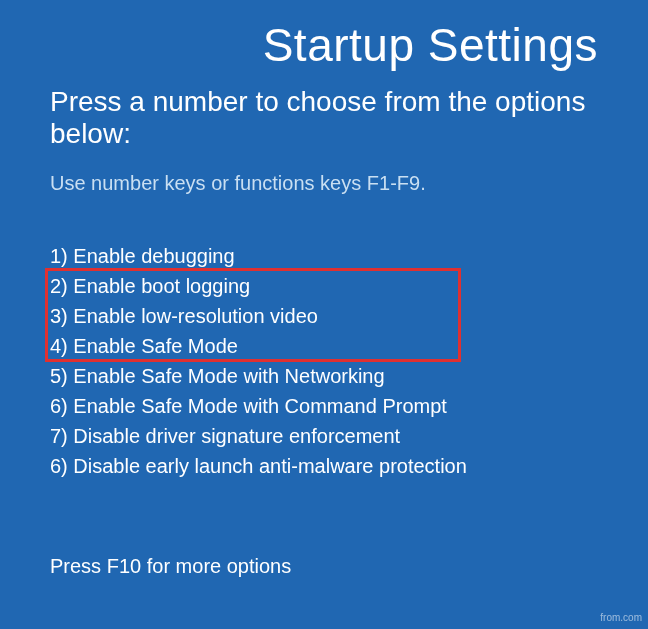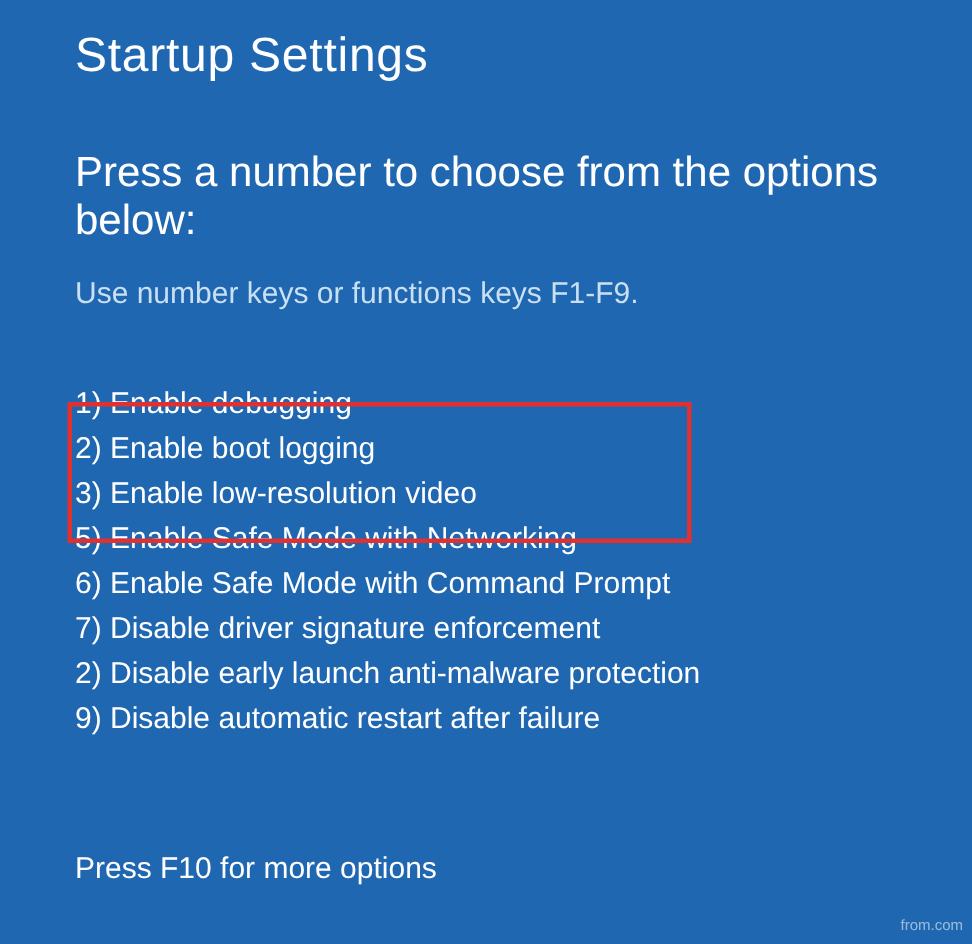--- a/index.html
+++ b/index.html
@@ -12,24 +12,25 @@
       height: 629px;
       background-color: #2067b2;
       font-family: "Segoe UI Light", "Segoe UI", Arial, sans-serif;
       color: #ffffff;
       padding: 18px 50px 0 50px;
       font-weight: 300;
       overflow: hidden;
       position: relative;
     }
     .title {
-      font-size: 32px;
+      font-size: 46px;
       font-weight: 300;
-      margin-bottom: 44px;
+      margin-bottom: 14px;
       letter-spacing: 0.5px;
+      text-align: right;
     }
     .subtitle {
       font-size: 28px;
       font-weight: 300;
       margin-bottom: 22px;
     }
     .hint {
       font-size: 20px;
       font-weight: 300;
       color: #c9dff2;
@@ -74,25 +75,25 @@
 <h1 class="title">Startup Settings</h1>
 
 <div class="subtitle">Press a number to choose from the options below:</div>
 
 <div class="hint">Use number keys or functions keys F1-F9.</div>
 
 <div class="options">
   <div class="option">1) Enable debugging</div>
   <div class="option">2) Enable boot logging</div>
   <div class="option">3) Enable low-resolution video</div>
+  <div class="option">4) Enable Safe Mode</div>
   <div class="option">5) Enable Safe Mode with Networking</div>
   <div class="option">6) Enable Safe Mode with Command Prompt</div>
   <div class="option">7) Disable driver signature enforcement</div>
-  <div class="option">2) Disable early launch anti-malware protection</div>
-  <div class="option">9) Disable automatic restart after failure</div>
+  <div class="option">6) Disable early launch anti-malware protection</div>
 </div>
 
 <div class="highlight-box"></div>
 
 <div class="footer">
   <div>Press F10 for more options</div>
 </div>
 
 <div class="watermark">from.com</div>
 

